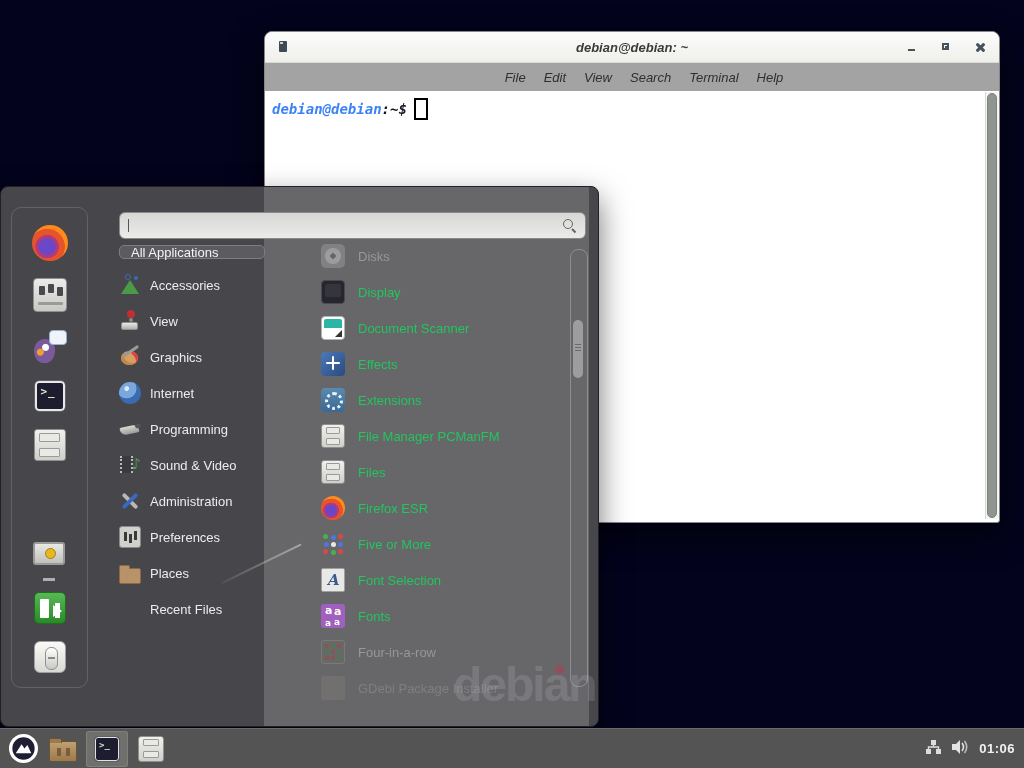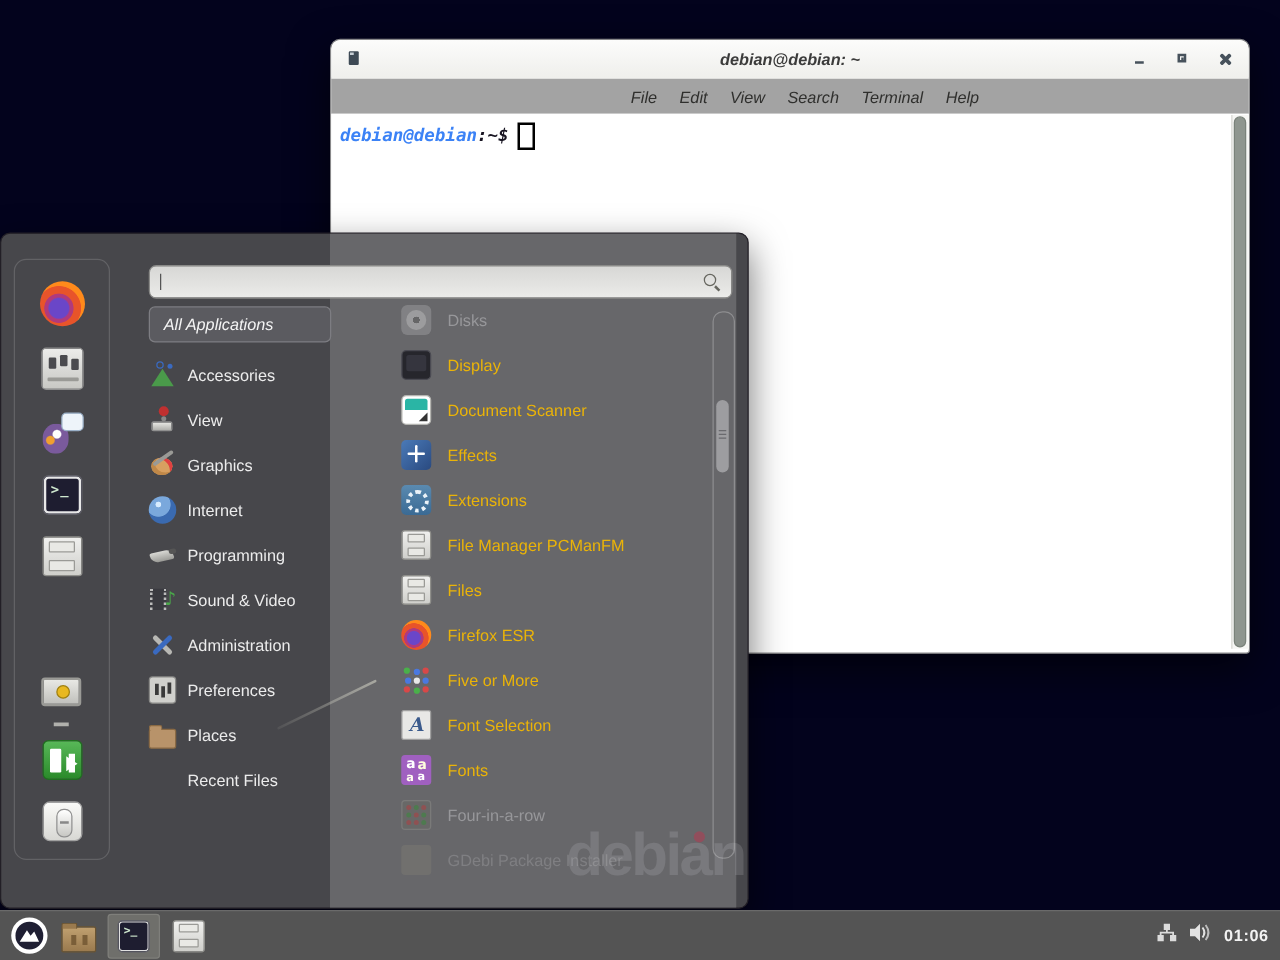--- a/index.html
+++ b/index.html
@@ -39,25 +39,25 @@
              padding:17px 0 14px;box-sizing:border-box;}
   .fav-spacer{flex:1;}
   .searchbar{position:absolute;left:118px;top:25px;width:467px;height:27px;background:linear-gradient(#d7d7d5,#ebebe9);
              border:1px solid #8a8a88;border-radius:6px;box-sizing:border-box;display:flex;align-items:center;padding:0 8px;z-index:4;}
   .fake-caret{width:1px;height:13px;background:#555;}
   .searchbar input{flex:1;border:none;background:transparent;outline:none;font-size:13px;color:#222;height:100%;min-width:0;}
   .mag{width:15px;height:15px;position:relative;flex:none;}
   .mag::before{content:"";position:absolute;left:1px;top:1px;width:8px;height:8px;border:1.5px solid #66665f;border-radius:50%;}
   .mag::after{content:"";position:absolute;left:10px;top:10px;width:5px;height:2px;background:#66665f;transform:rotate(45deg);transform-origin:left center;}
   .cats{position:absolute;left:118px;top:58px;width:146px;z-index:3;}
-  .allapps{height:29px;background:#5b5b60;border:1px solid #7d7d82;border-radius:5px;color:#f4f4f4;font-size:13px;
-           display:flex;align-items:center;padding:0 11px;margin-bottom:8px;box-sizing:border-box;font-style:italic;}
+  .allapps{height:14px;background:#5b5b60;border:1px solid #7d7d82;border-radius:5px;color:#f4f4f4;font-size:13px;
+           display:flex;align-items:center;padding:0 11px;margin-bottom:8px;box-sizing:border-box;}
   .catrow{height:36px;display:flex;align-items:center;gap:9px;color:#ececec;font-size:13px;}
   .applist{position:absolute;left:263px;top:51px;width:306px;z-index:2;margin-left:25px;}
-  .approw{height:36px;display:flex;align-items:center;gap:13px;padding-left:32px;color:#eab308;font-size:13px;}
+  .approw{height:36px;display:flex;align-items:center;gap:13px;padding-left:32px;color:#22c55e;font-size:13px;}
   .approw.faded{color:#97979a;} .approw.faded .ic{opacity:.55;}
   .approw.gdebi{opacity:.5;}
   .menu-sb{position:absolute;left:569px;top:62px;width:16px;height:436px;border:1px solid rgba(255,255,255,.25);border-radius:8px;z-index:4;}
   .menu-sb-thumb{position:absolute;left:2px;top:70px;width:10px;height:58px;background:#9d9da0;border-radius:5px;}
   .menu-sb-thumb::before{content:"";position:absolute;left:2px;top:24px;width:6px;height:1px;background:#6a6a6e;box-shadow:0 3px 0 #6a6a6e,0 6px 0 #6a6a6e;}
   .watermark{position:absolute;left:452px;top:470px;font-family:Liberation Sans, sans-serif;font-size:48px;font-weight:bold;
              color:rgba(232,232,238,.14);letter-spacing:-2px;z-index:5;pointer-events:none;}
   .wm-dot{position:absolute;left:554px;top:478px;width:9px;height:9px;border-radius:50%;background:rgba(205,45,75,.42);z-index:6;}
   .trail{position:absolute;left:222px;top:582px;width:88px;height:2px;border-radius:2px;z-index:7;
          background:linear-gradient(90deg,rgba(220,220,205,.08),rgba(220,220,205,.55));

